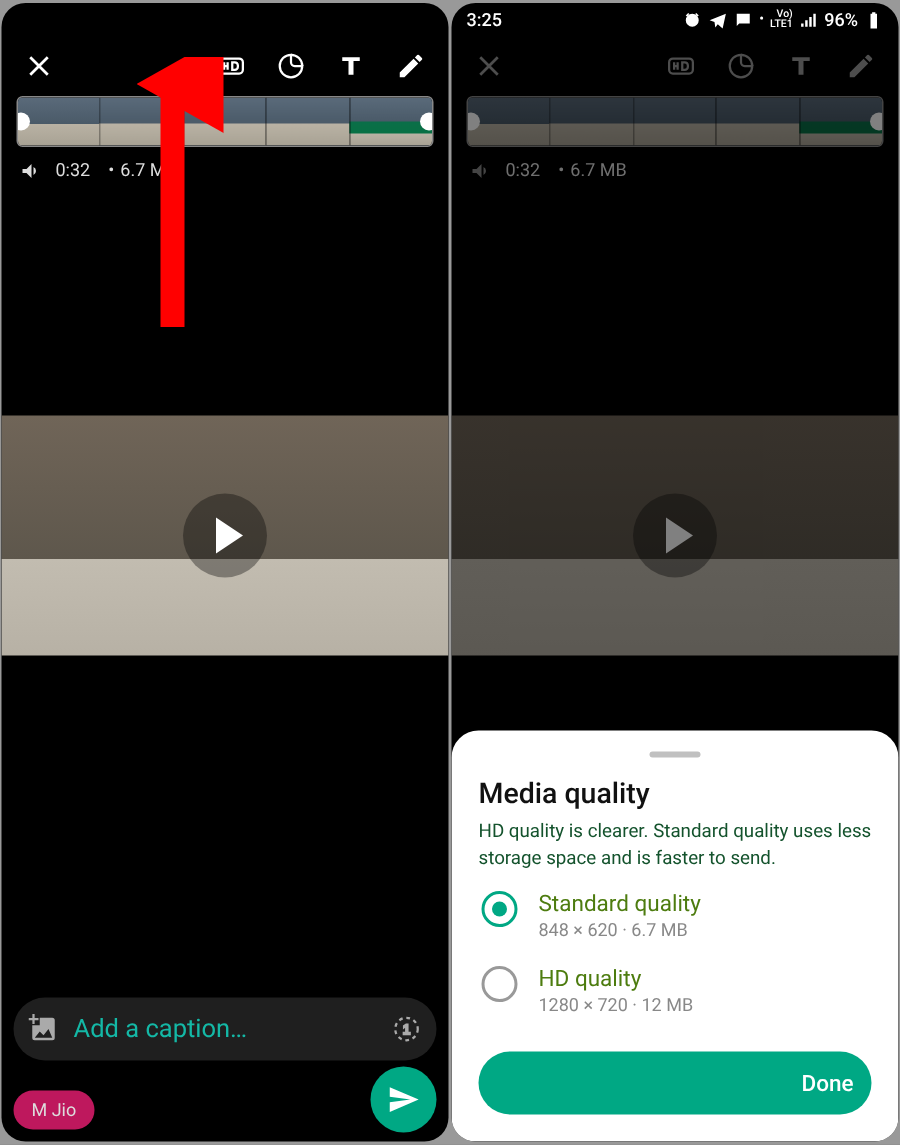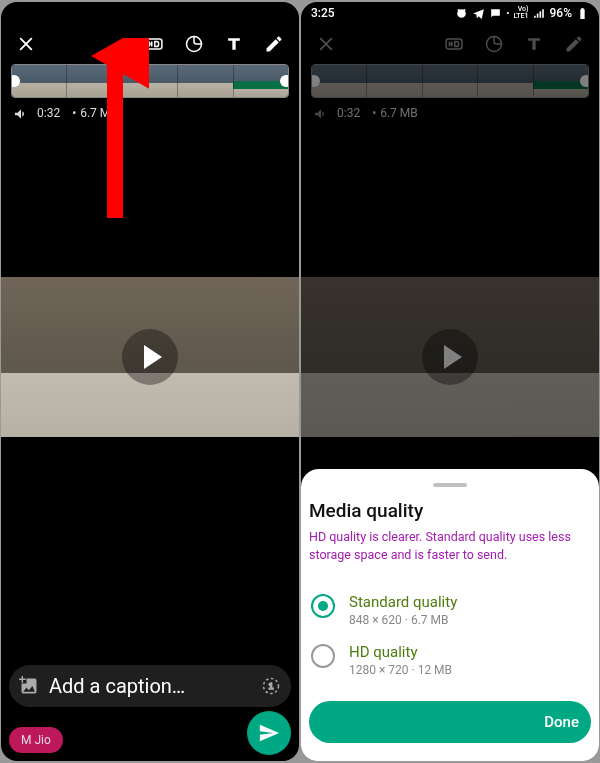--- a/index.html
+++ b/index.html
@@ -20,30 +20,30 @@
 .trim-left{left:-4px;top:10px}
 .trim-right{right:-4px;top:10px}
 .meta{display:flex;align-items:flex-start;gap:8px;color:#ddd;font-size:12px;padding:8px 12px}
 .meta svg{width:16px;height:16px}
 .meta .dot:before{content:"•";margin:0 4px}
 .preview{position:absolute;left:0;right:0;top:275px;height:160px;background:linear-gradient(to bottom,#706558 0%,#5e574c 60%,#c2bcb0 60%,#b7b1a5 100%)}
 .preview .play{position:absolute;left:50%;top:50%;transform:translate(-50%,-50%);width:56px;height:56px;border-radius:50%;background:rgba(0,0,0,.35);display:flex;align-items:center;justify-content:center}
 .preview .play:after{content:"";border-left:18px solid #fff;border-top:12px solid transparent;border-bottom:12px solid transparent;margin-left:5px}
 .caption-bar{position:absolute;bottom:54px;left:8px;right:8px;height:42px;background:#1f1f1f;border-radius:24px;display:flex;align-items:center;padding:0 10px;gap:10px}
 .caption-bar svg{width:20px;height:20px}
-.caption-text{flex:1;color:#ffffff;font-size:20px}
+.caption-text{flex:1;color:#14b8a6;font-size:17px}
 .chip-row{position:absolute;bottom:8px;left:8px;right:8px;display:flex;align-items:center}
 .chip{background:#be185d;color:#ddd;font-size:12px;padding:6px 12px;border-radius:14px}
 .send-btn{position:absolute;right:8px;bottom:6px;width:44px;height:44px;border-radius:50%;background:#00a884;display:flex;align-items:center;justify-content:center}
 .send-btn svg{width:22px;height:22px}
 .dimmed .tool-btn,.dimmed .meta,.dimmed .preview,.dimmed .thumbs{opacity:.5}
-.sheet{position:absolute;left:0;right:0;bottom:0;background:#fff;border-radius:18px 18px 0 0;padding:14px 8px 18px}
+.sheet{position:absolute;left:0;right:0;bottom:0;background:#fff;border-radius:18px 18px 0 0;padding:14px 18px 18px}
 .sheet .grab{width:34px;height:4px;background:#c0c0c0;border-radius:2px;margin:0 auto 12px}
 .sheet h3{margin:0 0 6px;font-size:19px;color:#111;font-weight:500}
-.sheet .desc{color:#a21caf;font-size:12.5px;line-height:1.4;margin-bottom:22px}
+.sheet .desc{color:#14532d;font-size:12.5px;line-height:1.4;margin-bottom:4px}
 .opt{display:flex;align-items:flex-start;gap:14px;padding:8px 2px}
 .opt .rad{width:20px;height:20px;border:2px solid #999;border-radius:50%;margin-top:1px;flex-shrink:0;display:flex;align-items:center;justify-content:center}
 .opt.sel .rad{border-color:#00a884}
 .opt.sel .rad:after{content:"";width:10px;height:10px;border-radius:50%;background:#00a884}
 .opt .title{font-size:15px;color:#4d7c0f}
 .opt .sub{font-size:12px;color:#888;margin-top:2px}
 .done-btn{margin-top:16px;background:#00a884;color:#fff;text-align:right;padding:12px;border-radius:22px;font-size:15px;font-weight:500}
 .arrow{position:absolute;pointer-events:none}
 .arrow1{left:58px;top:36px;width:90px;height:190px}
 </style>

